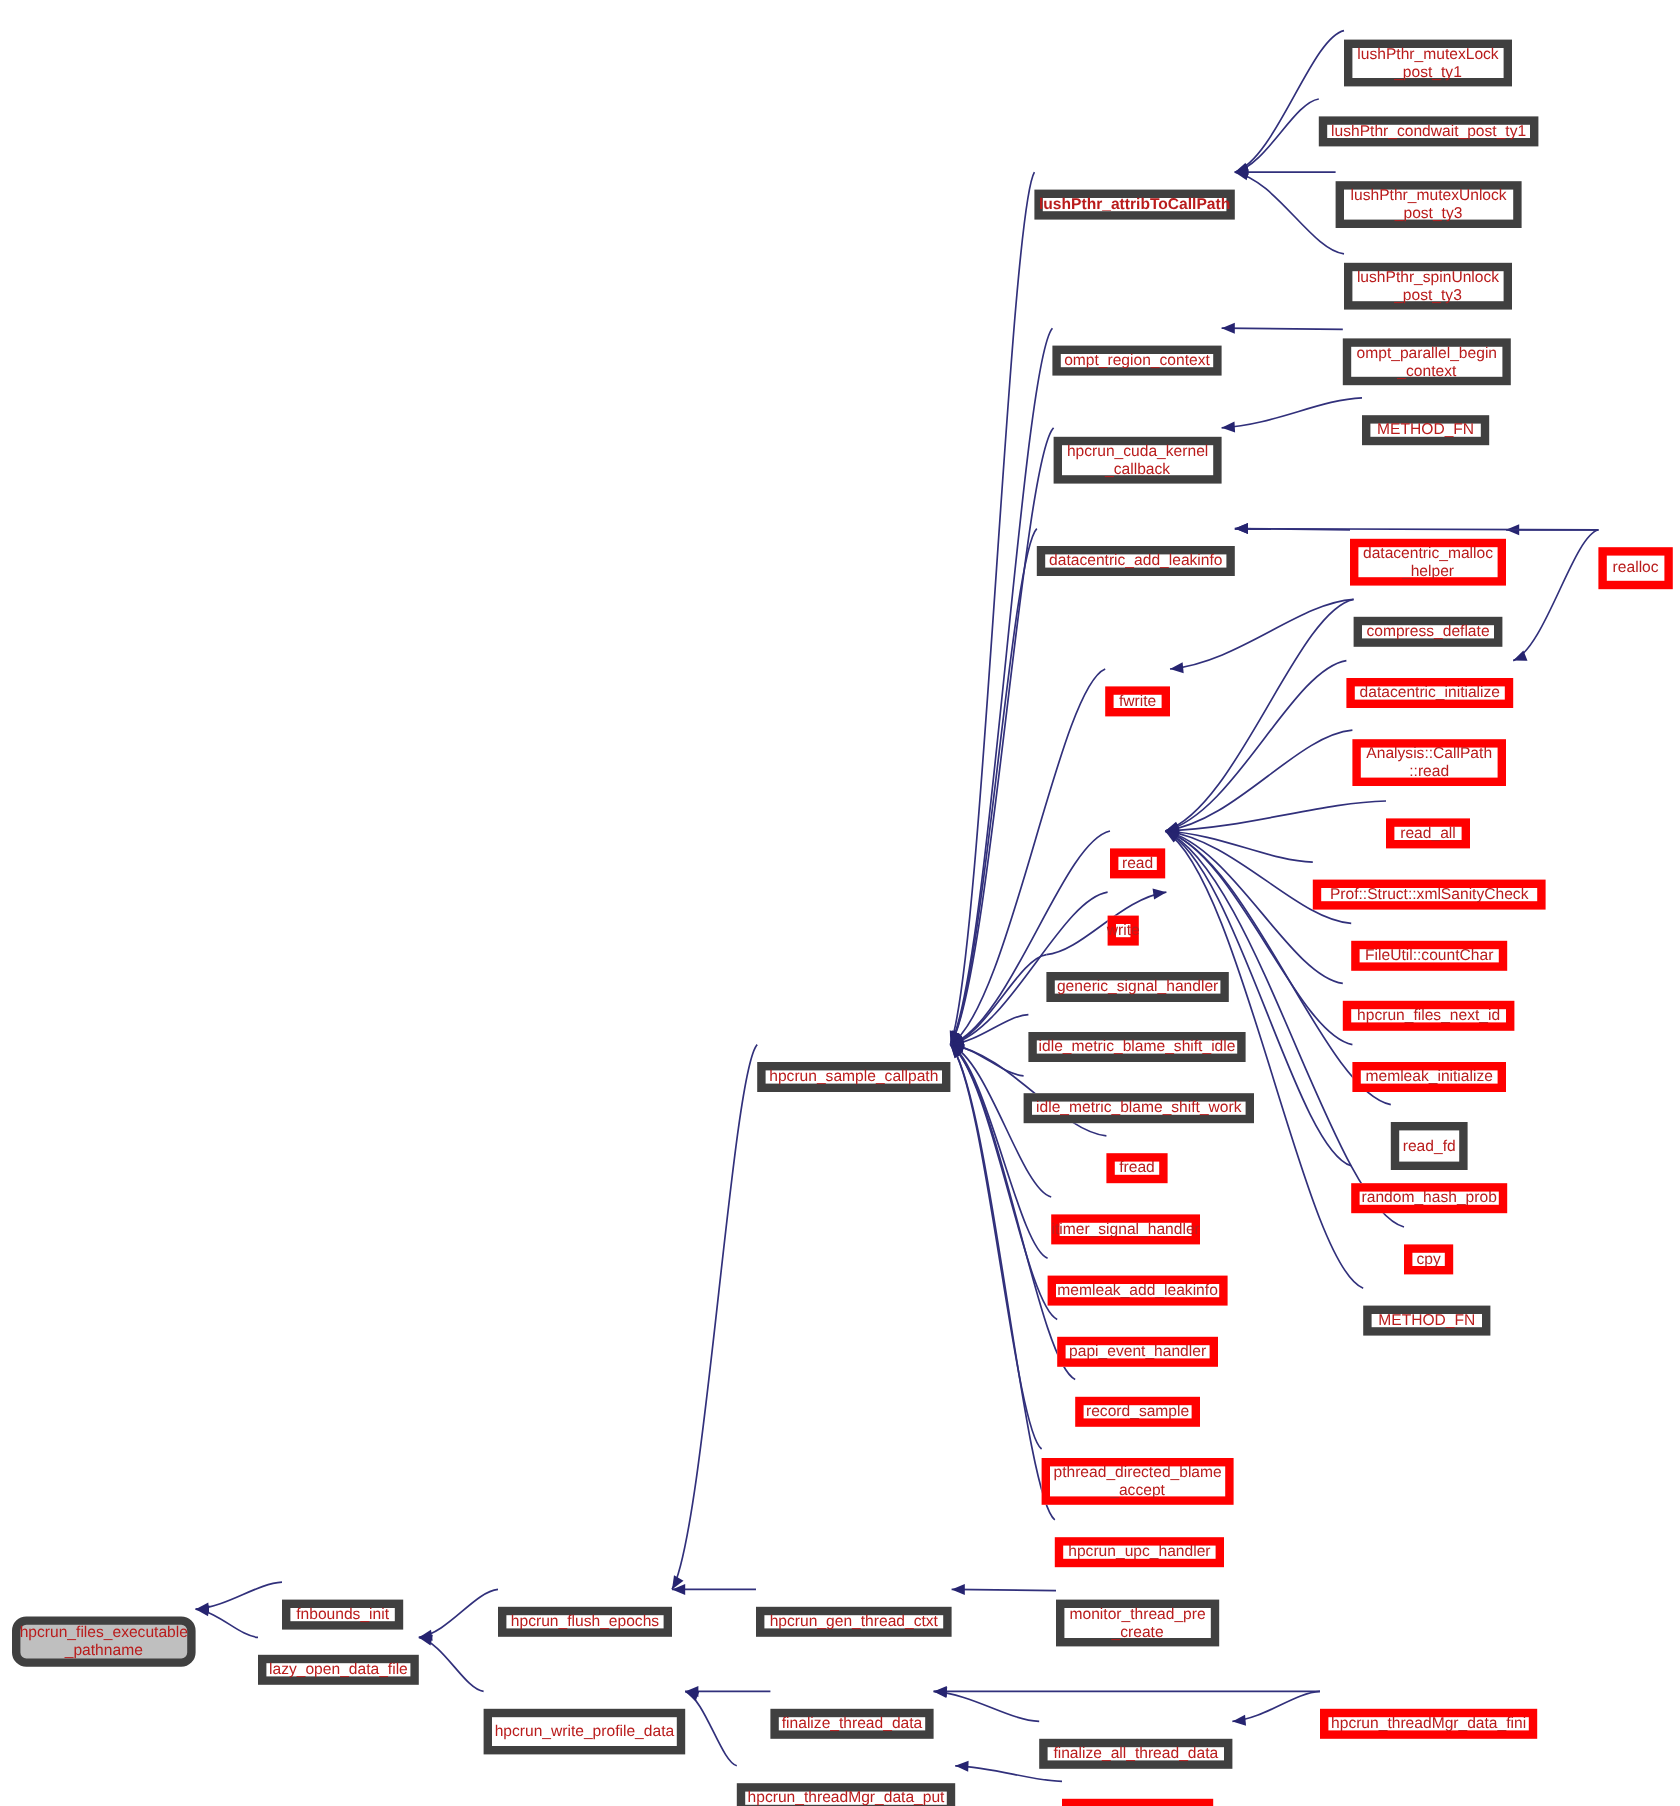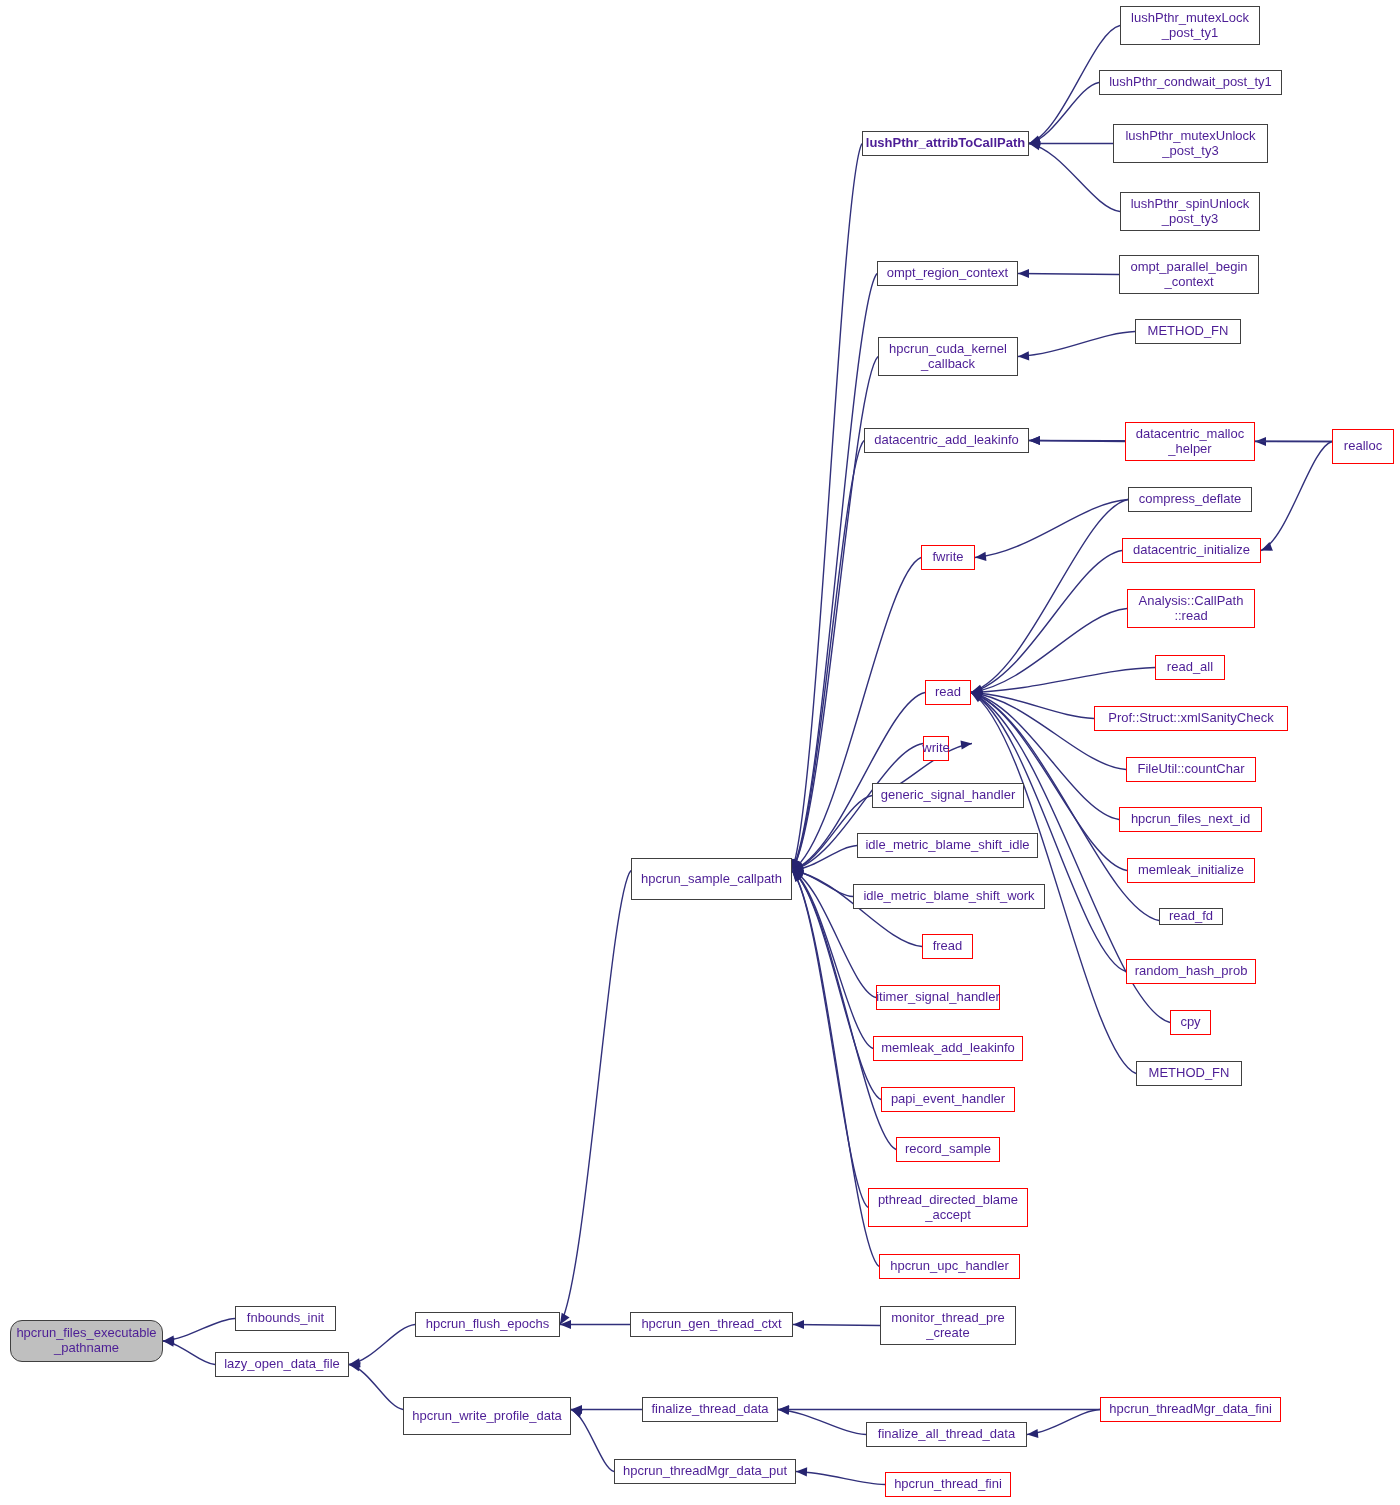--- a/index.html
+++ b/index.html
@@ -25,25 +25,26 @@
   .node {
     position: absolute;
     box-sizing: border-box;
     display: flex;
     align-items: center;
     justify-content: center;
     text-align: center;
     font-family: "Liberation Sans", sans-serif;
     font-size: 13px;
     line-height: 1.12;
-    color: #4c1d95;
+    color: #b91c1c;
     background: #ffffff;
-    border: 1px solid #84cc16;
+    border: 7px solid #84cc16;
     white-space: pre-line;
     user-select: none;
+    margin-top: 27px;
   }
   .node.red {
     border-color: #ff0000;
   }
   .node.current {
     background: #bfbfbf;
     border-color: #404040;
     border-radius: 12px;
   }
   .node.grayborder {
@@ -181,21 +182,21 @@
       <div class="node grayborder" style="left: 415px; top: 1312px; width: 145px; height: 25px;">hpcrun_flush_epochs</div>
       <div class="node grayborder" style="left: 630px; top: 1312px; width: 163px; height: 25px;">hpcrun_gen_thread_ctxt</div>
       <div class="node grayborder" style="left: 880px; top: 1306px; width: 136px; height: 39px;">monitor_thread_pre
 _create</div>
       <div class="node grayborder" style="left: 403px; top: 1397px; width: 168px; height: 38px;">hpcrun_write_profile_data</div>
       <div class="node grayborder" style="left: 642px; top: 1397px; width: 136px; height: 25px;">finalize_thread_data</div>
       <div class="node grayborder" style="left: 866px; top: 1422px; width: 161px; height: 25px;">finalize_all_thread_data</div>
       <div class="node red" style="left: 1100px; top: 1397px; width: 181px; height: 25px; text-align: center;">hpcrun_threadMgr_data_fini</div>
       <div class="node grayborder" style="left: 614px; top: 1459px; width: 182px; height: 25px;">hpcrun_threadMgr_data_put</div>
       <div class="node red" style="left: 885px; top: 1472px; width: 126px; height: 25px;">hpcrun_thread_fini</div>
-      <div class="node grayborder" style="left: 631px; top: 858px; width: 161px; height: 42px;">hpcrun_sample_callpath</div>
+      <div class="node grayborder" style="left: 631px; top: 858px; width: 161px; height: 25px;">hpcrun_sample_callpath</div>
       <div class="node grayborder" style="left: 862px; top: 131px; width: 167px; height: 25px; font-weight: bold;">lushPthr_attribToCallPath</div>
       <div class="node grayborder" style="left: 1120px; top: 6px; width: 140px; height: 39px;">lushPthr_mutexLock
 _post_ty1</div>
       <div class="node grayborder" style="left: 1099px; top: 70px; width: 183px; height: 25px;">lushPthr_condwait_post_ty1</div>
       <div class="node grayborder" style="left: 1113px; top: 124px; width: 155px; height: 39px;">lushPthr_mutexUnlock
 _post_ty3</div>
       <div class="node grayborder" style="left: 1120px; top: 192px; width: 140px; height: 39px;">lushPthr_spinUnlock
 _post_ty3</div>
       <div class="node grayborder" style="left: 877px; top: 261px; width: 141px; height: 25px;">ompt_region_context</div>
       <div class="node grayborder" style="left: 1119px; top: 255px; width: 140px; height: 39px;">ompt_parallel_begin
@@ -215,21 +216,21 @@
       <div class="node red" style="left: 925px; top: 680px; width: 46px; height: 25px;">read</div>
       <div class="node red" style="left: 1155px; top: 655px; width: 70px; height: 25px;">read_all</div>
       <div class="node red" style="left: 1094px; top: 706px; width: 194px; height: 25px;">Prof::Struct::xmlSanityCheck</div>
       <div class="node red" style="left: 923px; top: 736px; width: 26px; height: 25px;">write</div>
       <div class="node red" style="left: 1126px; top: 757px; width: 130px; height: 25px;">FileUtil::countChar</div>
       <div class="node grayborder" style="left: 872px; top: 783px; width: 152px; height: 25px;">generic_signal_handler</div>
       <div class="node red" style="left: 1119px; top: 807px; width: 143px; height: 25px;">hpcrun_files_next_id</div>
       <div class="node grayborder" style="left: 857px; top: 833px; width: 181px; height: 25px;">idle_metric_blame_shift_idle</div>
       <div class="node red" style="left: 1127px; top: 858px; width: 128px; height: 25px;">memleak_initialize</div>
       <div class="node grayborder" style="left: 853px; top: 884px; width: 192px; height: 25px;">idle_metric_blame_shift_work</div>
-      <div class="node grayborder" style="left: 1159px; top: 908px; width: 64px; height: 17px;">read_fd</div>
+      <div class="node grayborder" style="left: 1159px; top: 908px; width: 64px; height: 40px;">read_fd</div>
       <div class="node red" style="left: 922px; top: 934px; width: 51px; height: 25px;">fread</div>
       <div class="node red" style="left: 1126px; top: 959px; width: 130px; height: 25px;">random_hash_prob</div>
       <div class="node red" style="left: 876px; top: 985px; width: 124px; height: 25px;">itimer_signal_handler</div>
       <div class="node red" style="left: 1170px; top: 1010px; width: 41px; height: 25px;">cpy</div>
       <div class="node red" style="left: 873px; top: 1036px; width: 150px; height: 25px;">memleak_add_leakinfo</div>
       <div class="node grayborder" style="left: 1136px; top: 1061px; width: 106px; height: 25px;">METHOD_FN</div>
       <div class="node red" style="left: 881px; top: 1087px; width: 134px; height: 25px;">papi_event_handler</div>
       <div class="node red" style="left: 896px; top: 1137px; width: 104px; height: 25px;">record_sample</div>
       <div class="node red" style="left: 868px; top: 1188px; width: 160px; height: 39px;">pthread_directed_blame
 _accept</div>

